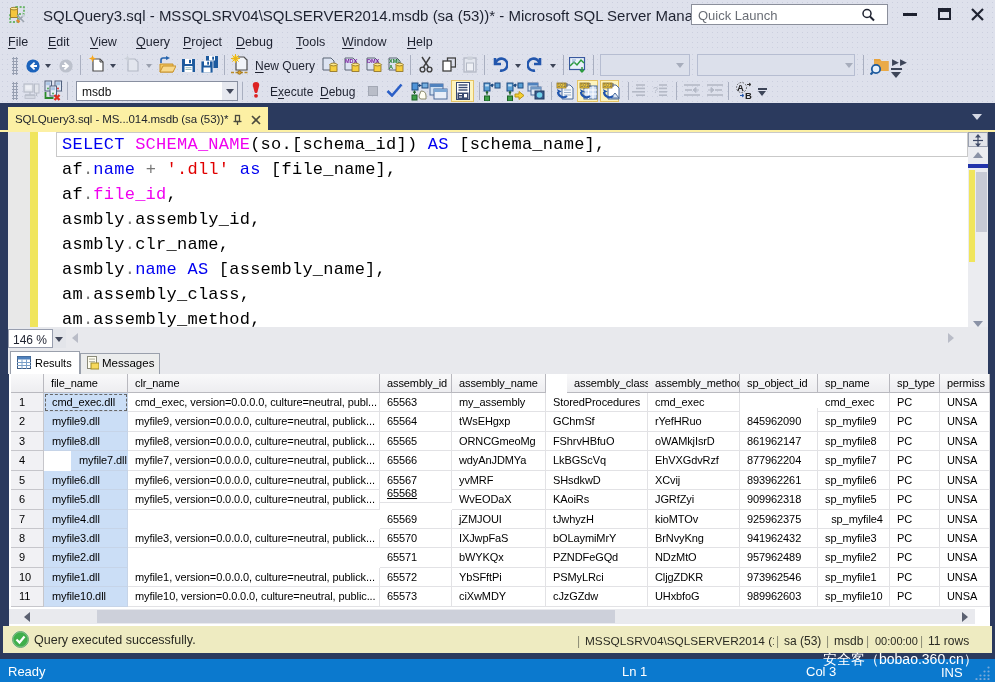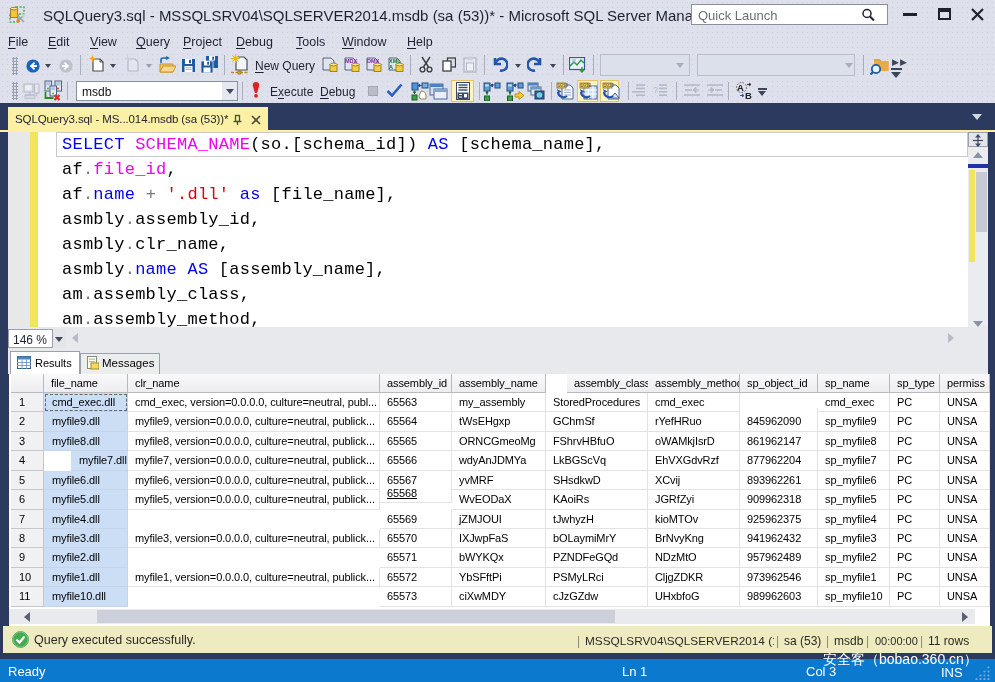--- a/index.html
+++ b/index.html
@@ -467,22 +467,22 @@
 
 <div class="abs" style="left:0;top:132px;width:995px;height:195px;background:#fff;"></div>
 <div class="abs navy" style="left:0;top:132px;width:8px;height:195px;"></div>
 <div class="abs" style="left:8px;top:132px;width:22px;height:195px;background:#e8e8e8;"></div>
 <div class="abs" style="left:30px;top:132px;width:8px;height:195px;background:#f0e55c;"></div>
 
 <div class="abs" style="left:56px;top:132px;width:912px;height:25px;border:1px solid #c9c9c9;background:#fff;"></div>
 
 <div class="abs" id="code" style="left:62px;top:132px;font-family:'Liberation Mono',monospace;font-size:17px;letter-spacing:0.25px;color:#000;">
 <div class="cl"><span style="color:#0000f0">SELECT</span> <span style="color:#f000f0">SCHEMA_NAME</span>(so.[schema_id]) <span style="color:#0000f0">AS</span> [schema_name],</div>
+<div class="cl">af<span style="color:#777">.</span><span style="color:#0000f0">name</span> <span style="color:#777">+</span> <span style="color:#e00000">'.dll'</span> <span style="color:#0000f0">as</span> [file_name],</div>
 <div class="cl">af<span style="color:#777">.</span><span style="color:#f000f0">file_id</span>,</div>
-<div class="cl">af<span style="color:#777">.</span><span style="color:#0000f0">name</span> <span style="color:#777">+</span> <span style="color:#e00000">'.dll'</span> <span style="color:#0000f0">as</span> [file_name],</div>
 <div class="cl">asmbly<span style="color:#777">.</span>assembly_id,</div>
 <div class="cl">asmbly<span style="color:#777">.</span>clr_name,</div>
 <div class="cl">asmbly<span style="color:#777">.</span><span style="color:#0000f0">name</span> <span style="color:#0000f0">AS</span> [assembly_name],</div>
 <div class="cl">am<span style="color:#777">.</span>assembly_class,</div>
 <div class="cl">am<span style="color:#777">.</span>assembly_method,</div>
 </div>
 
 <div class="abs" style="left:968px;top:132px;width:20px;height:195px;background:#ebecf0;"></div>
 <div class="abs" style="left:968px;top:132px;width:20px;height:15px;background:#e3e5ea;border:1px solid #9aa0b0;">
   <svg width="18" height="13" viewBox="0 0 18 13">
@@ -615,21 +615,21 @@
 <div class="gc" style="left:809px;top:116.1px;width:72px;">sp_myfile5</div>
 <div class="gc" style="left:881px;top:116.1px;width:50px;">PC</div>
 <div class="gc" style="left:931px;top:116.1px;width:50px;">UNSA</div>
 <div class="gn" style="left:2px;top:135.5px;width:33px;">7</div>
 <div class="gf" style="left:35px;top:135.5px;width:84px;">myfile4.dll</div>
 <div class="gc" style="left:371px;top:135.5px;width:72px;">65569</div>
 <div class="gc" style="left:443px;top:135.5px;width:94px;">jZMJOUI</div>
 <div class="gc" style="left:537px;top:135.5px;width:102px;">tJwhyzH</div>
 <div class="gc" style="left:639px;top:135.5px;width:92px;">kioMTOv</div>
 <div class="gc" style="left:731px;top:135.5px;width:78px;">925962375</div>
-<div class="gc" style="left:809px;top:135.5px;width:72px;">sp_myfile4</div>
+<div class="gc" style="left:809px;top:135.5px;width:72px;text-align:center;">sp_myfile4</div>
 <div class="gc" style="left:881px;top:135.5px;width:50px;">PC</div>
 <div class="gc" style="left:931px;top:135.5px;width:50px;">UNSA</div>
 <div class="gn" style="left:2px;top:154.9px;width:33px;">8</div>
 <div class="gf" style="left:35px;top:154.9px;width:84px;">myfile3.dll</div>
 <div class="gc" style="left:119px;top:154.9px;width:252px;">myfile3, version=0.0.0.0, culture=neutral, publick...</div>
 <div class="gc" style="left:371px;top:154.9px;width:72px;">65570</div>
 <div class="gc" style="left:443px;top:154.9px;width:94px;">IXJwpFaS</div>
 <div class="gc" style="left:537px;top:154.9px;width:102px;">bOLaymiMrY</div>
 <div class="gc" style="left:639px;top:154.9px;width:92px;">BrNvyKng</div>
 <div class="gc" style="left:731px;top:154.9px;width:78px;">941962432</div>
@@ -652,20 +652,21 @@
 <div class="gc" style="left:371px;top:193.8px;width:72px;">65572</div>
 <div class="gc" style="left:443px;top:193.8px;width:94px;">YbSFftPi</div>
 <div class="gc" style="left:537px;top:193.8px;width:102px;">PSMyLRci</div>
 <div class="gc" style="left:639px;top:193.8px;width:92px;">CljgZDKR</div>
 <div class="gc" style="left:731px;top:193.8px;width:78px;">973962546</div>
 <div class="gc" style="left:809px;top:193.8px;width:72px;">sp_myfile1</div>
 <div class="gc" style="left:881px;top:193.8px;width:50px;">PC</div>
 <div class="gc" style="left:931px;top:193.8px;width:50px;">UNSA</div>
 <div class="gn" style="left:2px;top:213.2px;width:33px;">11</div>
 <div class="gf" style="left:35px;top:213.2px;width:84px;">myfile10.dll</div>
+<div class="gc" style="left:119px;top:213.2px;width:252px;">myfile10, version=0.0.0.0, culture=neutral, public...</div>
 <div class="gc" style="left:371px;top:213.2px;width:72px;">65573</div>
 <div class="gc" style="left:443px;top:213.2px;width:94px;">ciXwMDY</div>
 <div class="gc" style="left:537px;top:213.2px;width:102px;">cJzGZdw</div>
 <div class="gc" style="left:639px;top:213.2px;width:92px;">UHxbfoG</div>
 <div class="gc" style="left:731px;top:213.2px;width:78px;">989962603</div>
 <div class="gc" style="left:809px;top:213.2px;width:72px;">sp_myfile10</div>
 <div class="gc" style="left:881px;top:213.2px;width:50px;">PC</div>
 <div class="gc" style="left:931px;top:213.2px;width:50px;">UNSA</div>
 </div>
 <div class="abs navy" style="left:0;top:374px;width:9px;height:233px;"></div>

